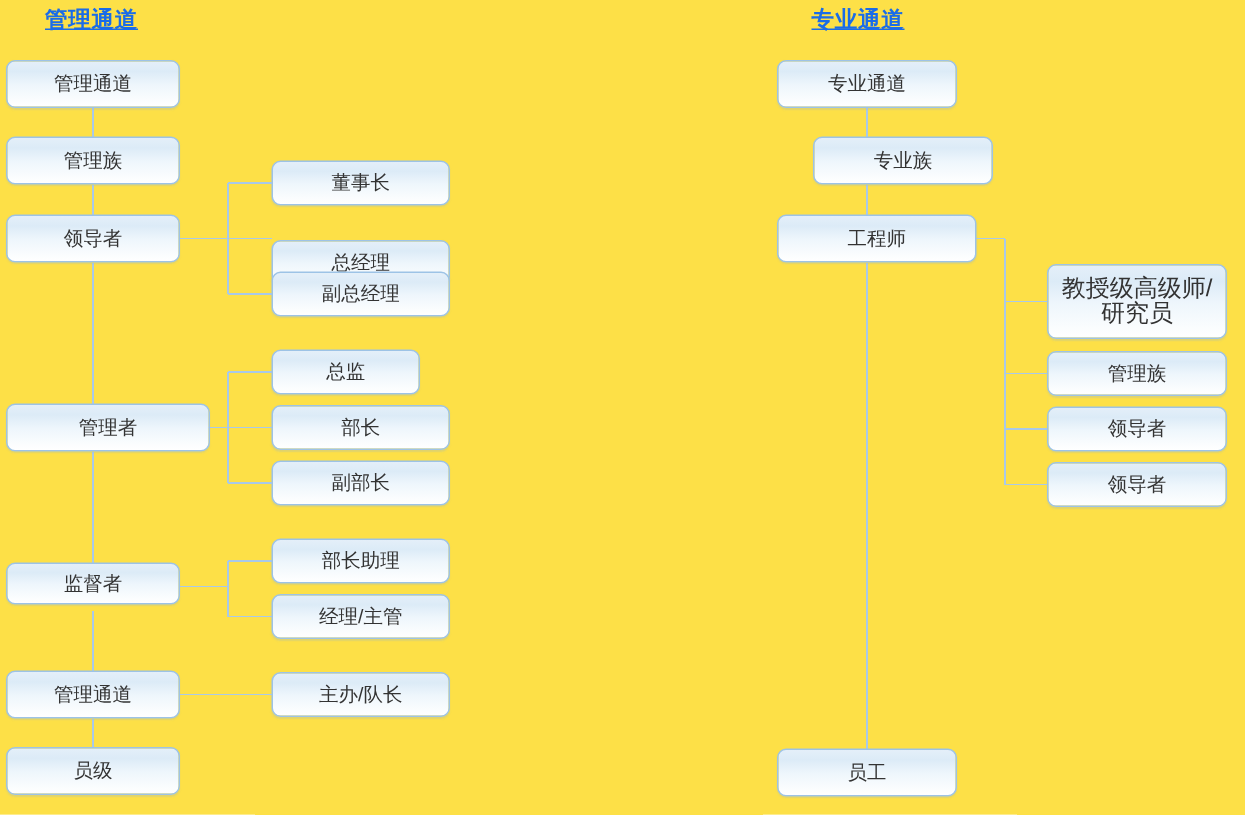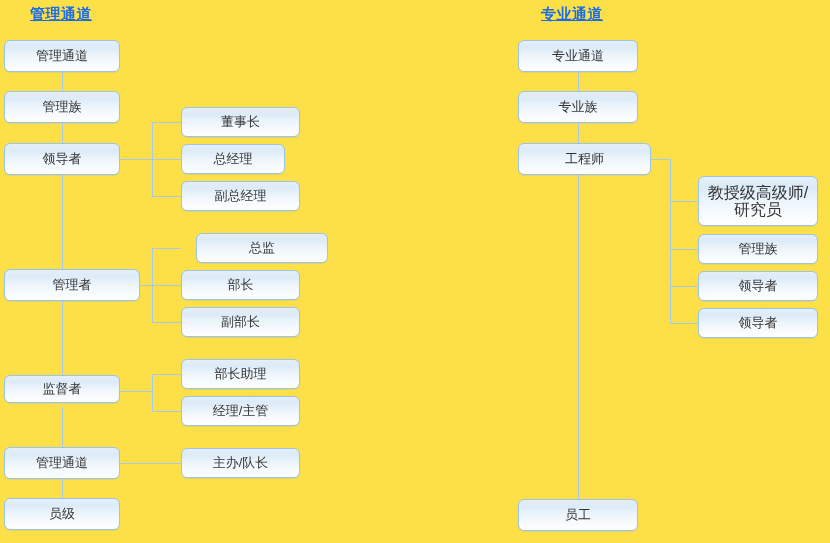--- a/index.html
+++ b/index.html
@@ -110,30 +110,30 @@
 
   <div id="nodes-layer">
       <div class="node" style="left: 4px; top: 40px; width: 116px; height: 32px;">管理通道</div>
       <div class="node" style="left: 4px; top: 91px; width: 116px; height: 32px;">管理族</div>
       <div class="node" style="left: 4px; top: 143px; width: 116px; height: 32px;">领导者</div>
       <div class="node" style="left: 4px; top: 269px; width: 136px; height: 32px;">管理者</div>
       <div class="node" style="left: 4px; top: 375px; width: 116px; height: 28px;">监督者</div>
       <div class="node" style="left: 4px; top: 447px; width: 116px; height: 32px;">管理通道</div>
       <div class="node" style="left: 4px; top: 498px; width: 116px; height: 32px;">员级</div>
       <div class="node" style="left: 181px; top: 107px; width: 119px; height: 30px;">董事长</div>
-      <div class="node" style="left: 181px; top: 144px; width: 104px; height: 30px; text-align: right;">总经理</div>
+      <div class="node" style="left: 181px; top: 160px; width: 119px; height: 30px; text-align: right;">总经理</div>
       <div class="node" style="left: 181px; top: 181px; width: 119px; height: 30px;">副总经理</div>
-      <div class="node" style="left: 181px; top: 233px; width: 132px; height: 30px; margin-left: 15px;">总监</div>
+      <div class="node" style="left: 181px; top: 233px; width: 99px; height: 30px;">总监</div>
       <div class="node" style="left: 181px; top: 270px; width: 119px; height: 30px;">部长</div>
       <div class="node" style="left: 181px; top: 307px; width: 119px; height: 30px;">副部长</div>
       <div class="node" style="left: 181px; top: 359px; width: 119px; height: 30px;">部长助理</div>
       <div class="node" style="left: 181px; top: 396px; width: 119px; height: 30px;">经理/主管</div>
       <div class="node" style="left: 181px; top: 448px; width: 119px; height: 30px;">主办/队长</div>
       <div class="node" style="left: 518px; top: 40px; width: 120px; height: 32px;">专业通道</div>
-      <div class="node" style="left: 518px; top: 91px; width: 120px; height: 32px;">专业族</div>
+      <div class="node" style="left: 542px; top: 91px; width: 120px; height: 32px;">专业族</div>
       <div class="node" style="left: 518px; top: 143px; width: 133px; height: 32px;">工程师</div>
       <div class="node" style="left: 518px; top: 499px; width: 120px; height: 32px;">员工</div>
       <div class="node two-line" style="left: 698px; top: 176px; width: 120px; height: 50px;">教授级高级师/
 研究员</div>
       <div class="node" style="left: 698px; top: 234px; width: 120px; height: 30px;">管理族</div>
       <div class="node" style="left: 698px; top: 271px; width: 120px; height: 30px;">领导者</div>
       <div class="node" style="left: 698px; top: 308px; width: 120px; height: 30px;">领导者</div>
     </div>
 
 </div>

